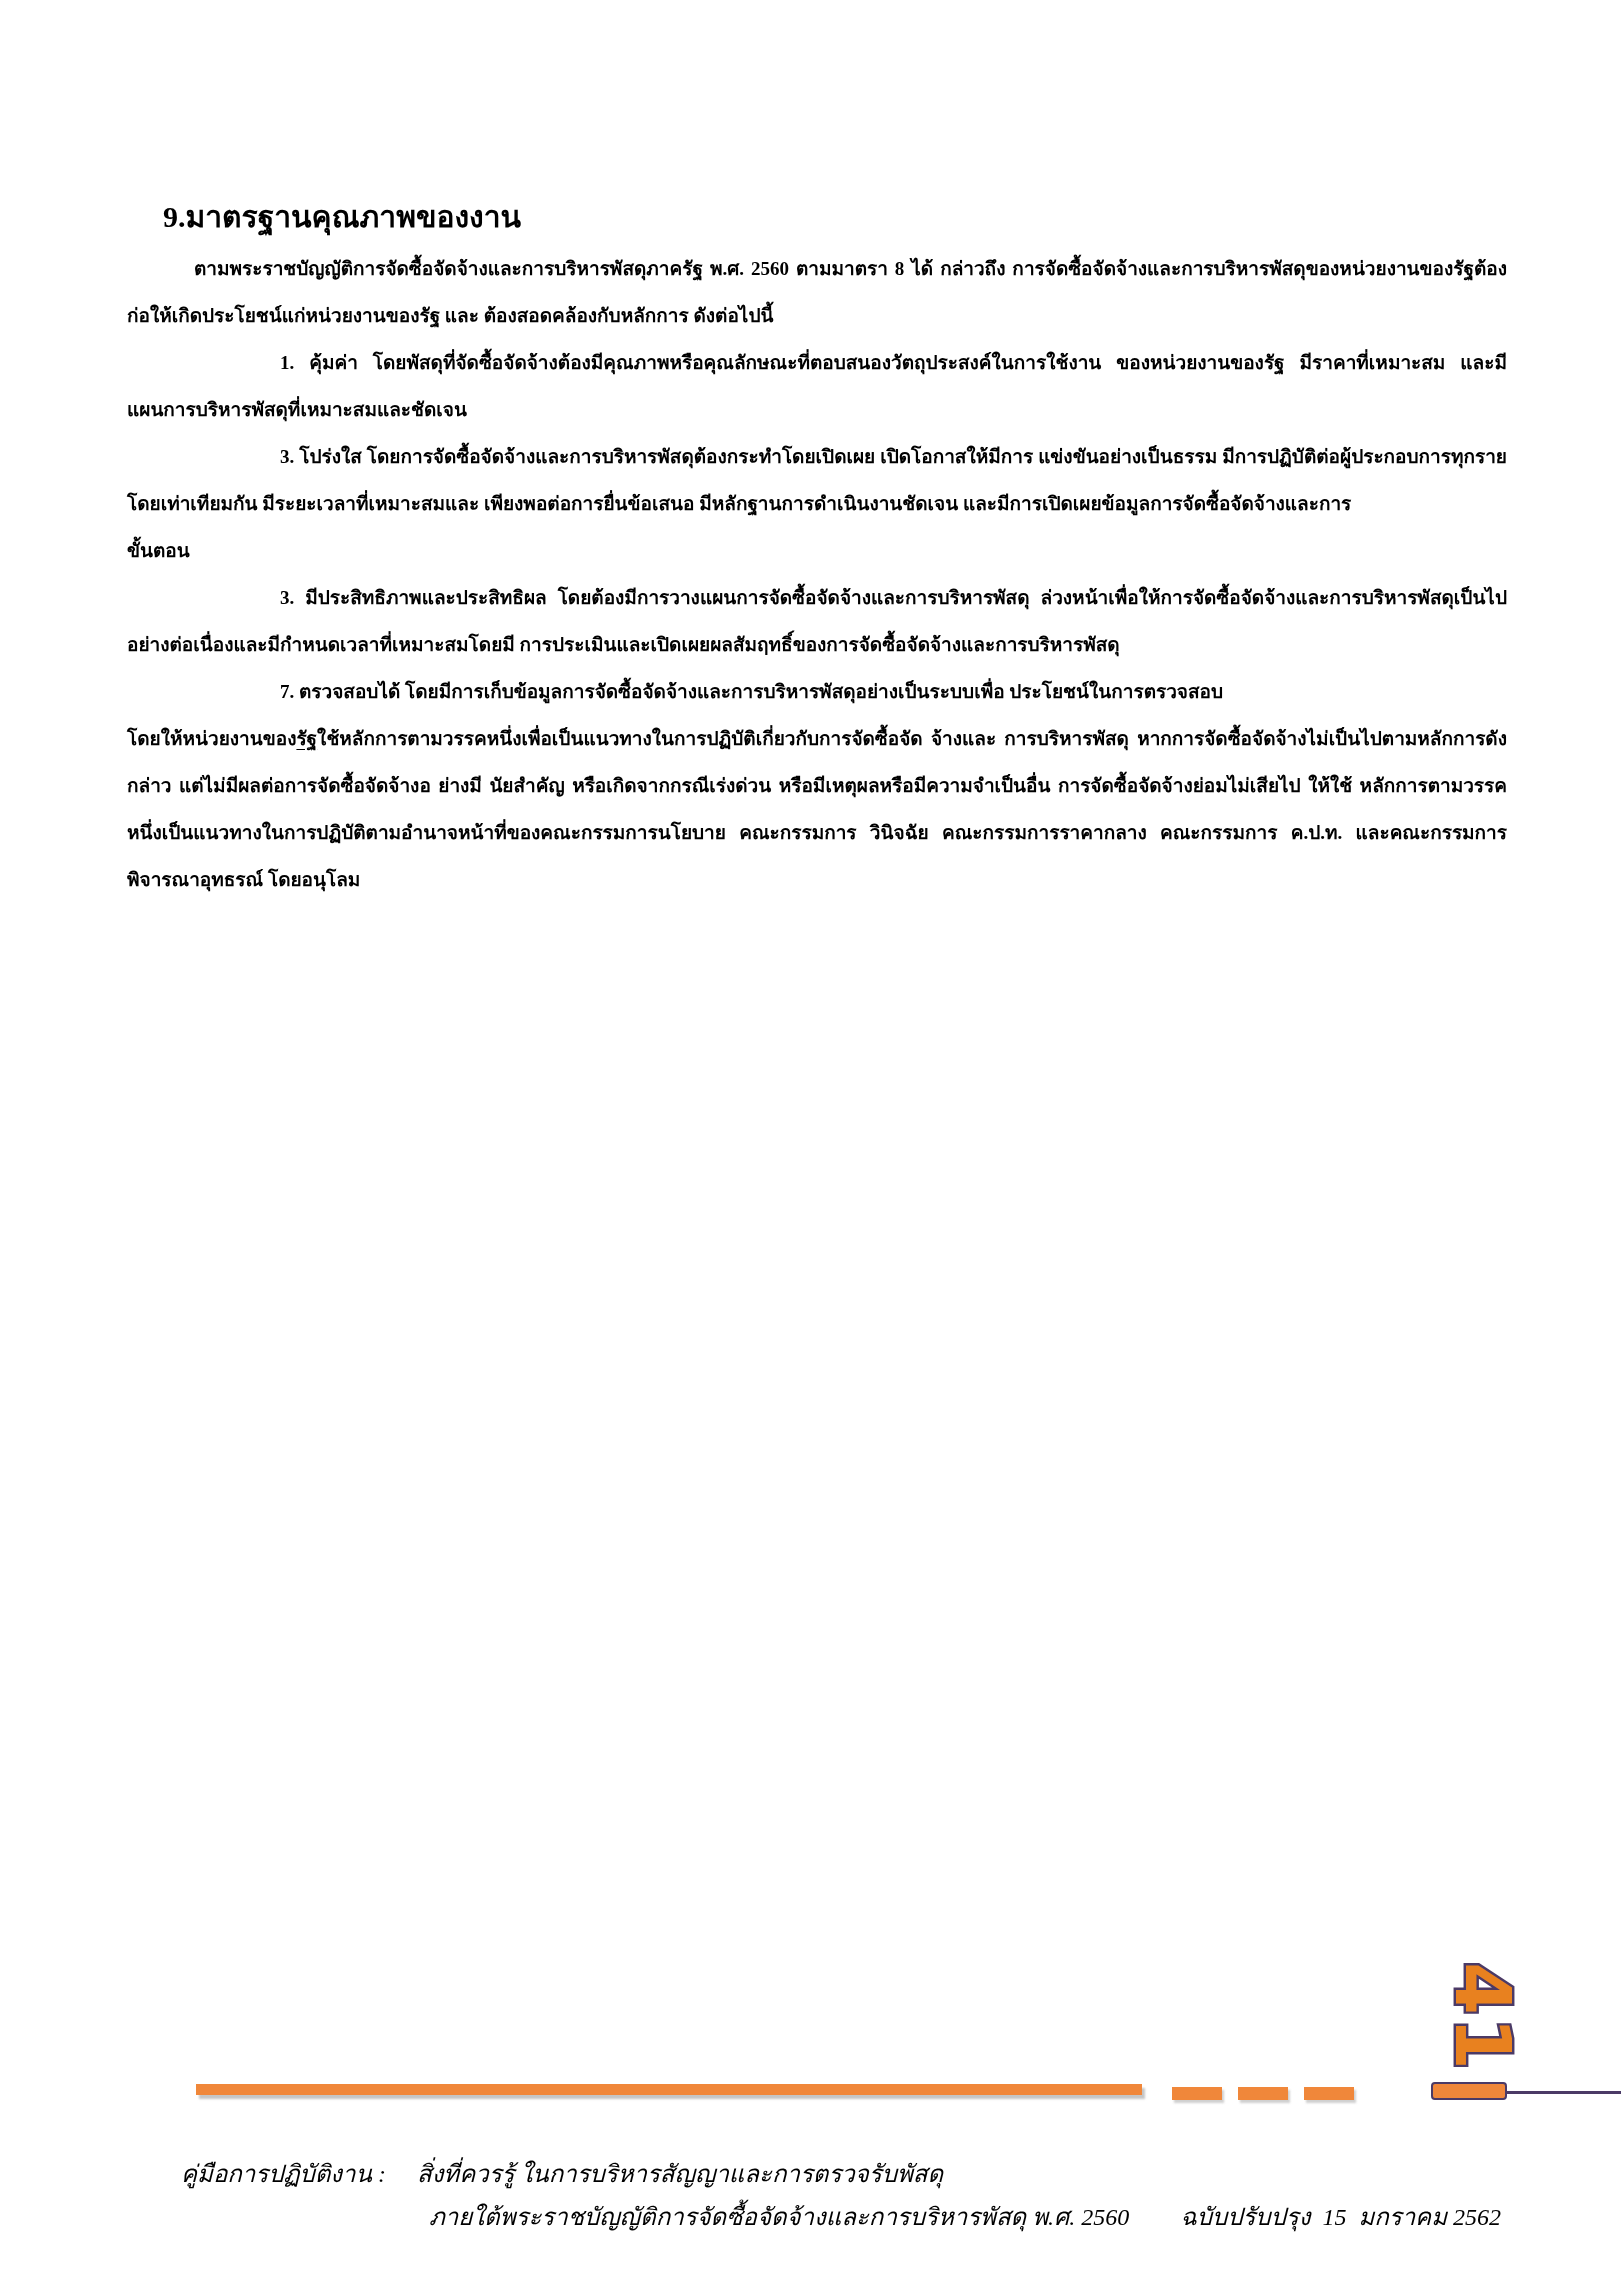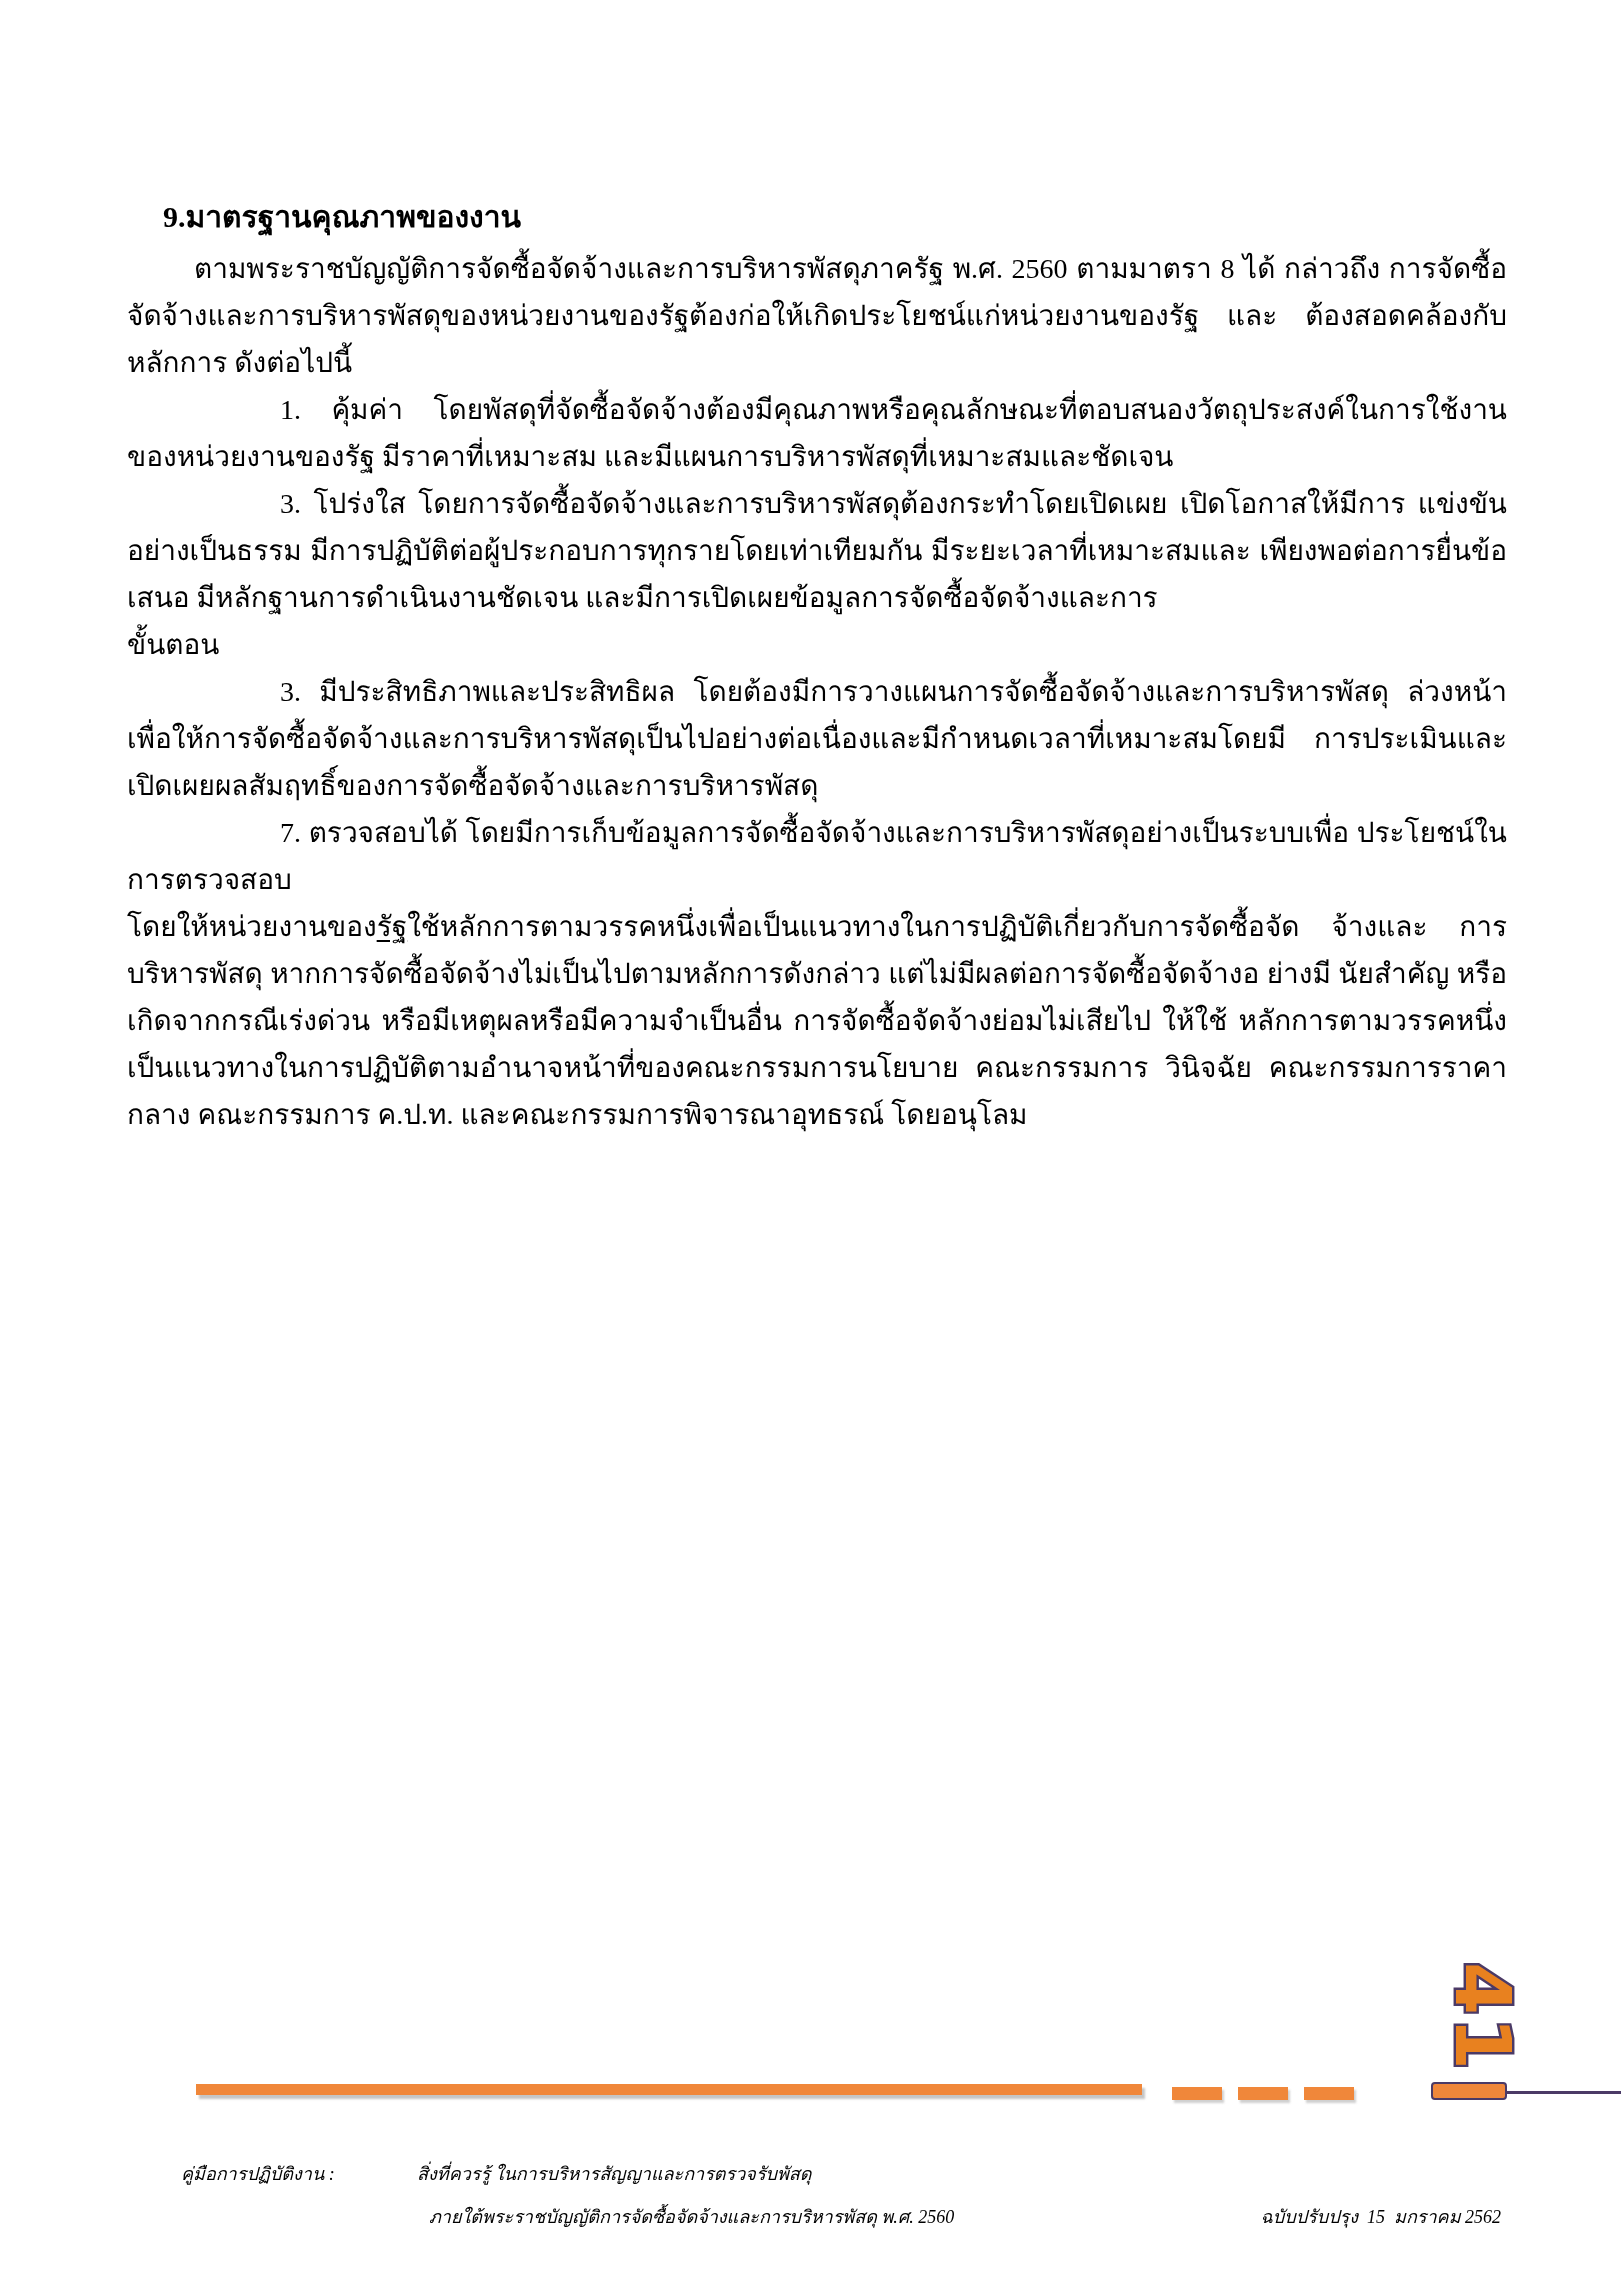--- a/index.html
+++ b/index.html
@@ -24,23 +24,24 @@
 
   .heading {
     font-size: 30px;
     font-weight: bold;
     line-height: 49px;
     margin-bottom: 3.9px;
     margin-left: 36px;
   }
 
   .content p {
-    font-size: 28px;
+    font-size: 19px;
     line-height: 47px;
     text-align: justify;
+    font-weight: bold;
   }
 
   .indent-sm { text-indent: 67px; }
   .indent-lg { text-indent: 153px; }
 
   .spaced-line {
     letter-spacing: 6.9px;
     text-align: left !important;
     text-indent: 11.8px;
     line-height: 49px;
@@ -112,21 +113,21 @@
     background: #4B3A66;
   }
 
   
   .footer {
     position: absolute;
     left: 0; right: 0;
     top: 2152px;
     height: 98px;
     font-style: italic;
-    font-size: 18px;
+    font-size: 24px;
     line-height: 33px;
   }
   .footer-label    { position: absolute; left: 181px;  top: 5.9px;  }
   .footer-line1    { position: absolute; left: 417px;  top: 5.9px;  }
   .footer-line2    { position: absolute; left: 429px;  top: 49px; }
   .footer-revision { position: absolute; right: 120px; top: 49px; white-space: pre; text-align: center; }
 </style>
 </head>
 <body>
 

